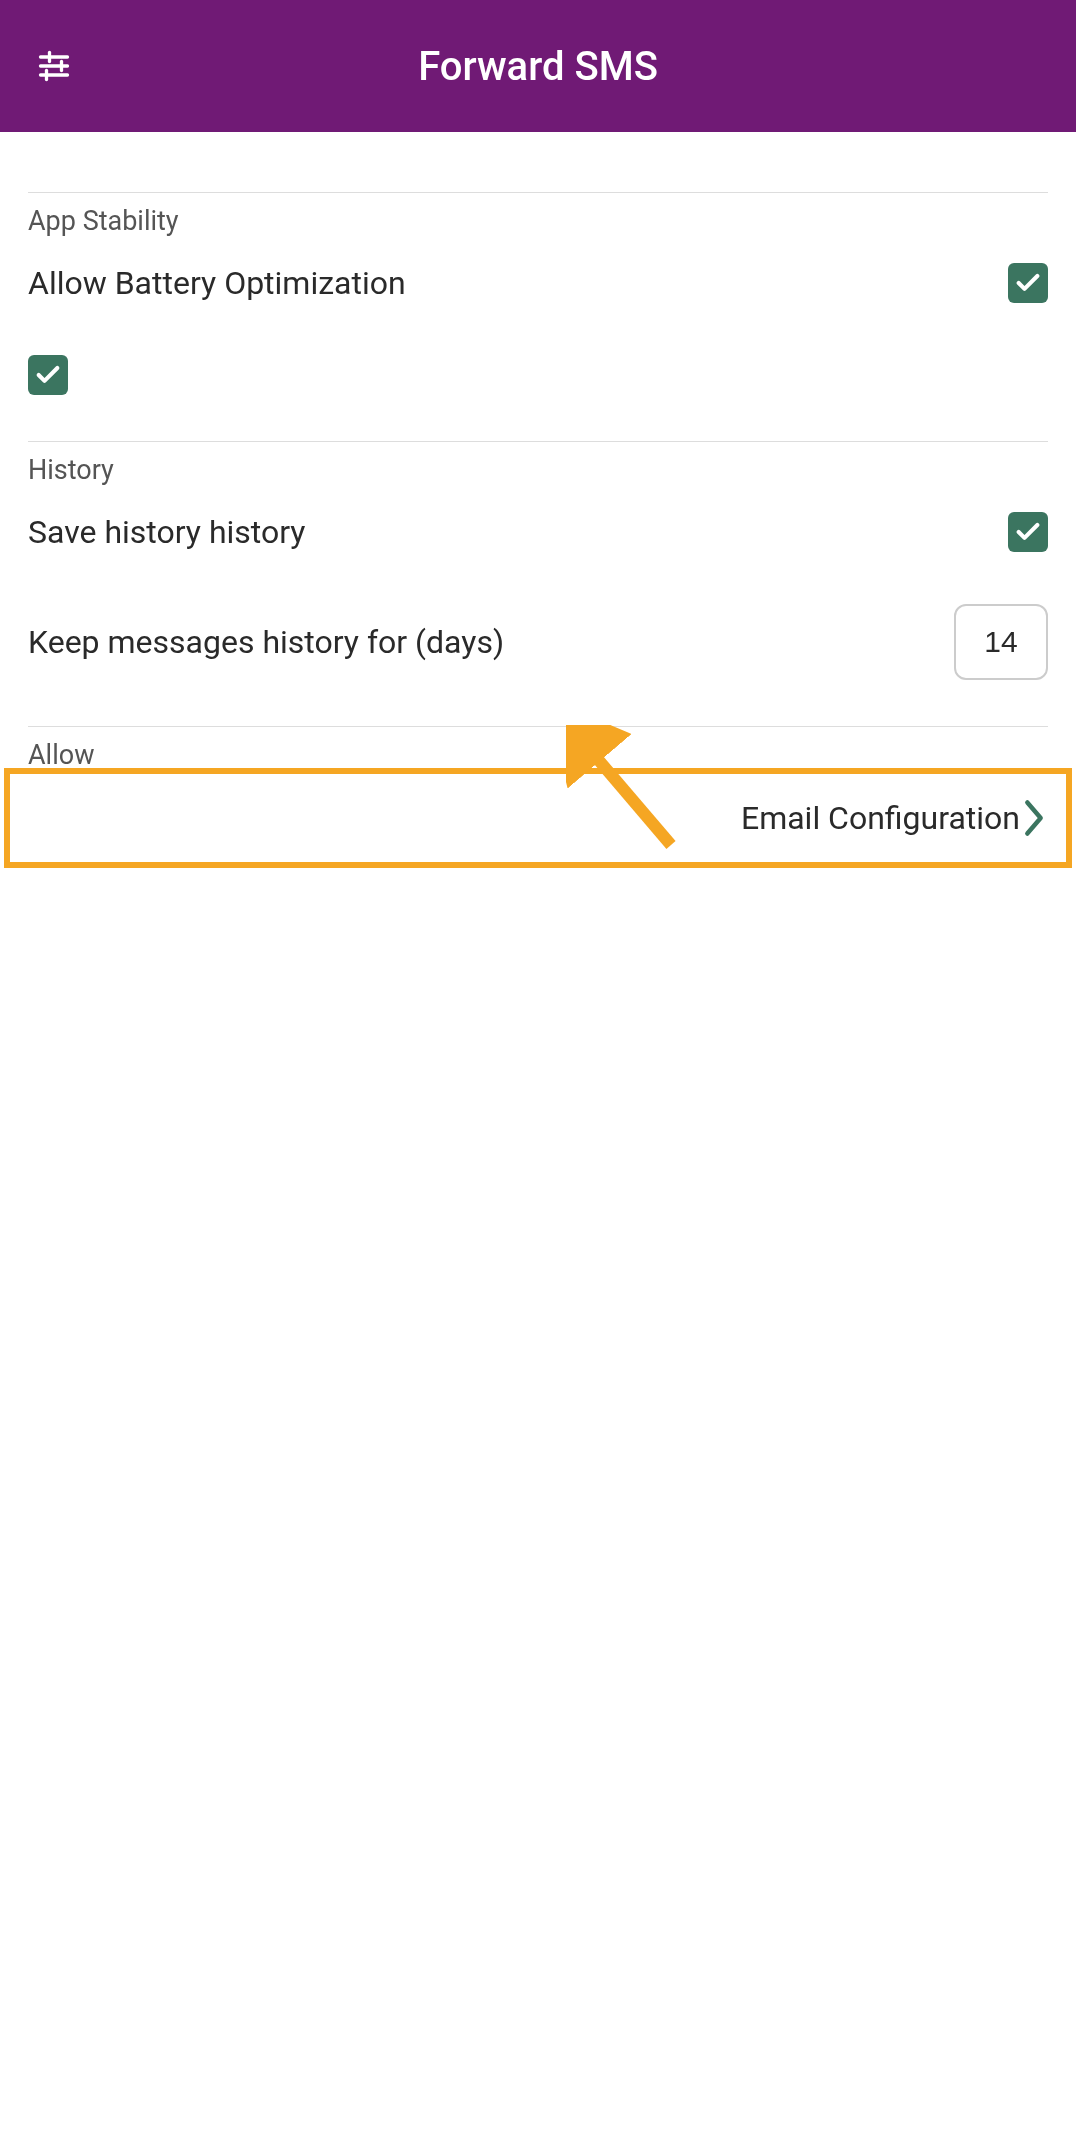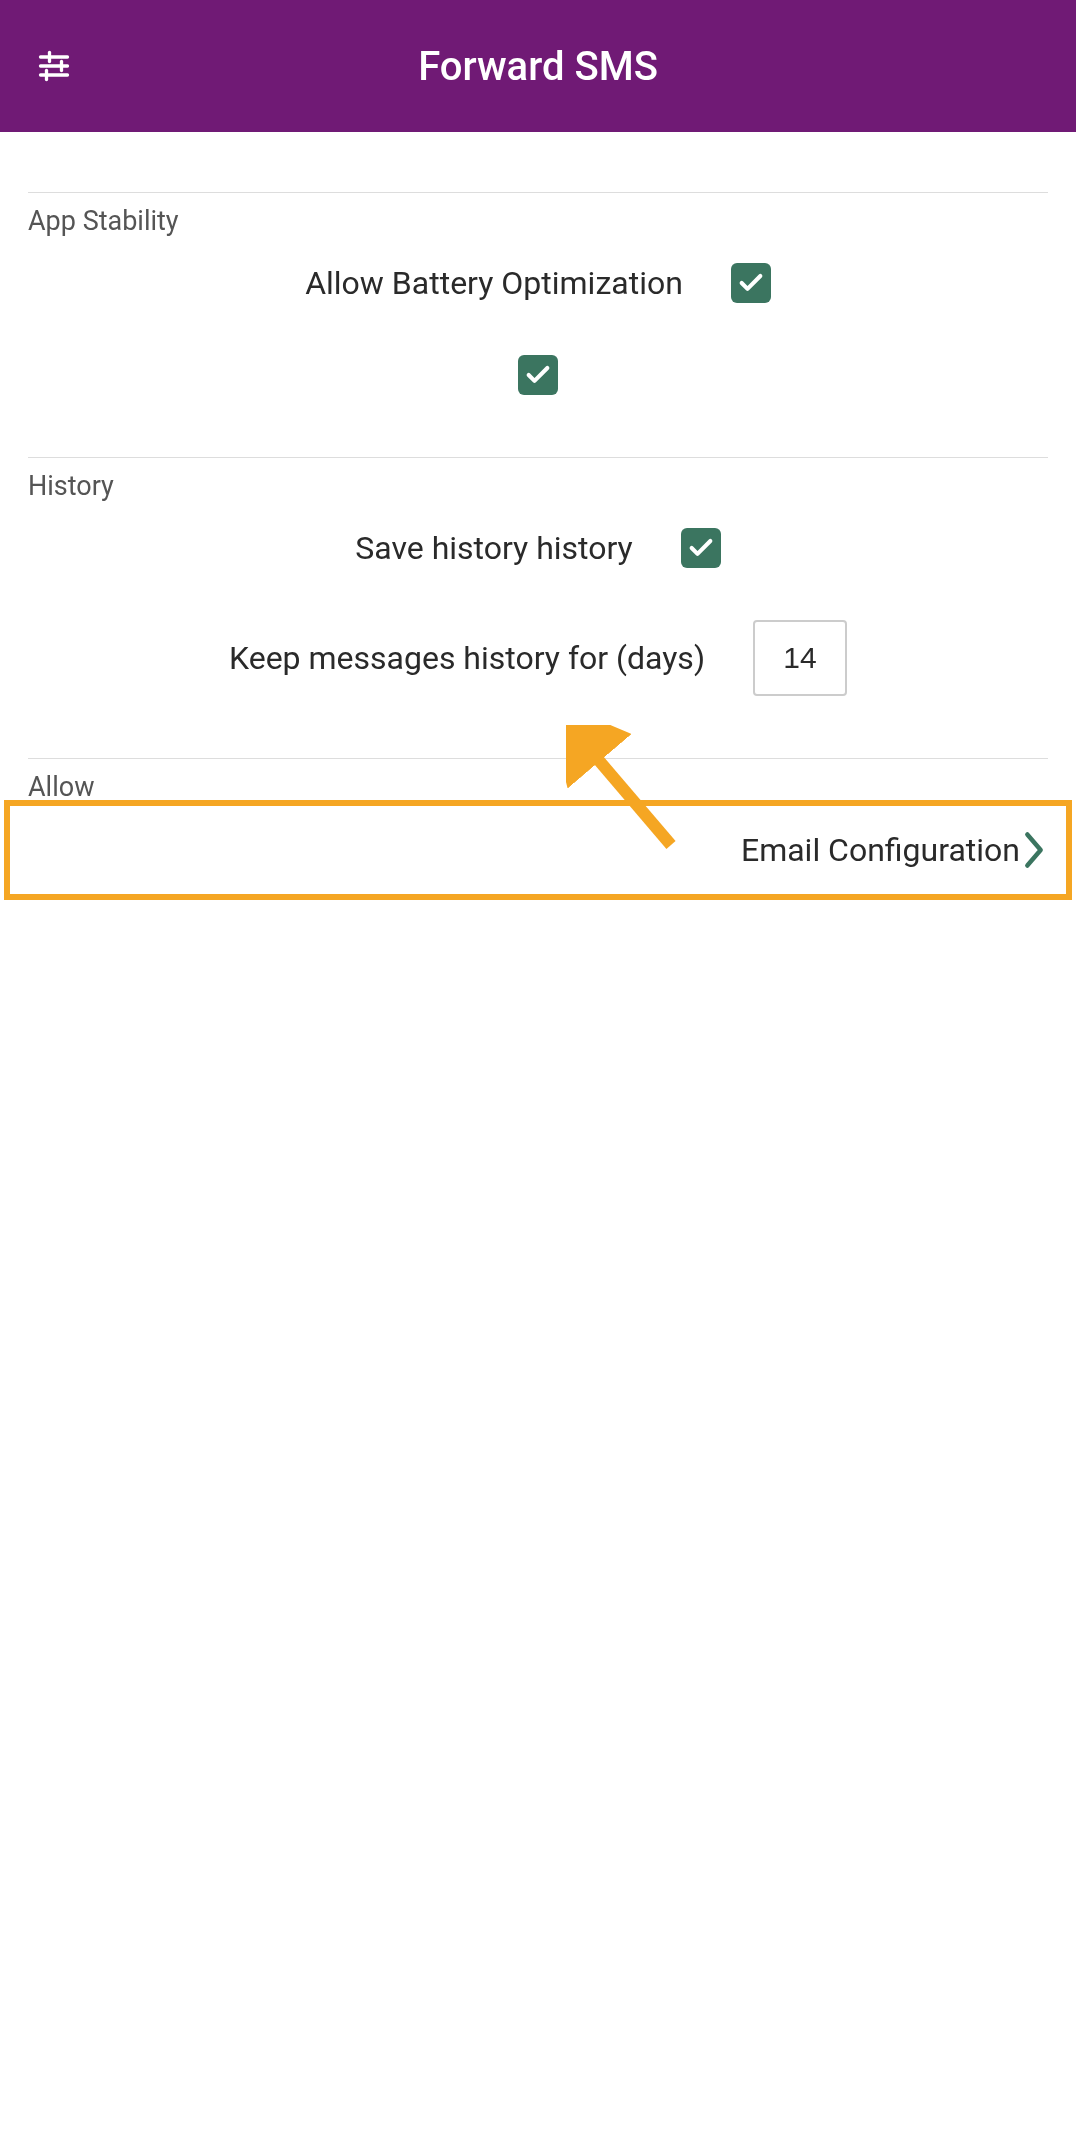--- a/index.html
+++ b/index.html
@@ -36,29 +36,29 @@
     }
     .content {
       padding: 12px 28px;
     }
     .section-header {
       color: #555;
       font-size: 27px;
       font-weight: 400;
       padding-top: 12px;
       border-top: 1px solid #ddd;
-      margin-top: 16px;
+      margin-top: 0;
     }
     .section-header.first {
       margin-top: 48px;
     }
     .row {
       display: flex;
       align-items: center;
-      justify-content: center;
+      justify-content: space-between;
       padding: 26px 0;
       gap: 48px;
     }
     .row-label {
       color: #2a2a2a;
       font-size: 32px;
       font-weight: 400;
     }
     .checkbox {
       width: 40px;
@@ -71,21 +71,21 @@
       cursor: pointer;
     }
     .checkbox svg {
       width: 28px;
       height: 28px;
     }
     .input-box {
       width: 94px;
       height: 76px;
       border: 2px solid #ccc;
-      border-radius: 4px;
+      border-radius: 12px;
       font-size: 30px;
       text-align: center;
       color: #2a2a2a;
       background: #fff;
     }
     .section-spacer {
       height: 20px;
     }
     .highlighted-wrapper {
       position: relative;

